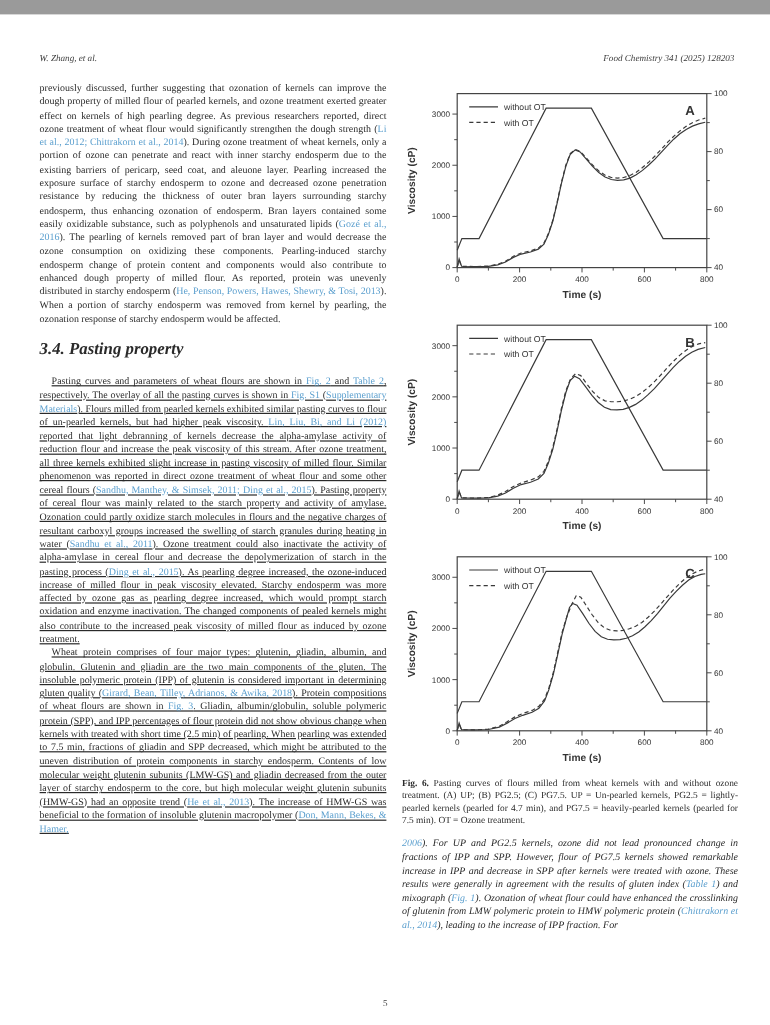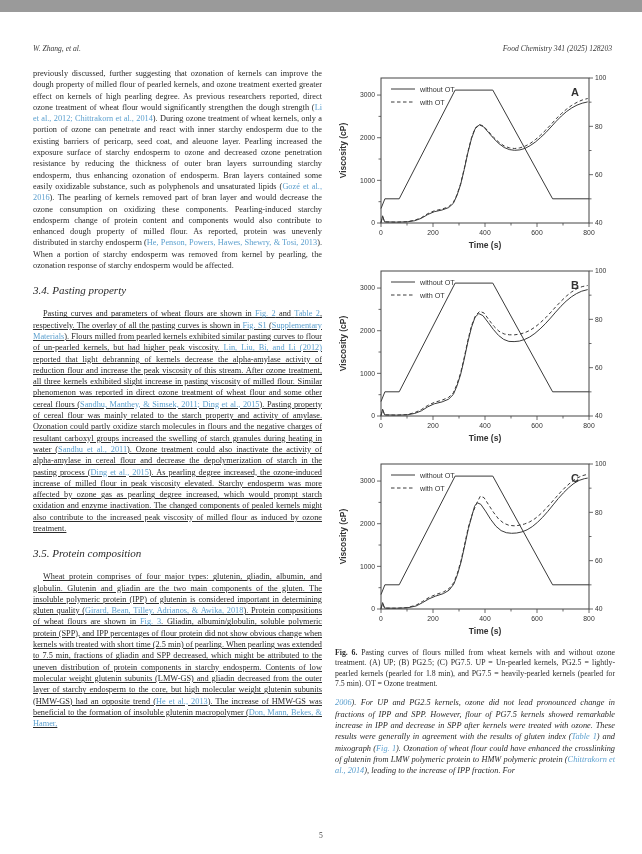--- a/index.html
+++ b/index.html
@@ -11,21 +11,21 @@
   .running-head{
     position:absolute;top:32px;left:33px;width:579px;
     display:flex;justify-content:space-between;
     font-style:italic;font-size:7.6px;color:#3a3a3a;
   }
   .cols{position:absolute;top:56px;left:33px;display:flex;gap:13px;}
   .col-left{width:289px;}
   .col-right{width:280px;}
   p.para{margin:0;text-align:justify;font-size:8.3px;line-height:11.3px;color:#2a2a2a;}
   p.indent{text-indent:10px;text-decoration:underline;}
-  h3.section{font-style:italic;font-weight:normal;font-size:11px;margin:13px 0 12px 0;color:#2a2a2a;}
+  h3.section{font-style:italic;font-weight:bold;font-size:14px;margin:13px 0 12px 0;color:#2a2a2a;}
   .seg-cite{color:#5b9fce;}
   .seg-bold{font-weight:bold;}
   .caption{margin-top:7px;font-size:7.8px;line-height:10.4px;text-align:justify;color:#2a2a2a;}
   .rc-para{margin-top:13px;font-style:italic;}
   .pageno{position:absolute;bottom:26px;left:0;width:642px;text-align:center;font-size:7.6px;color:#444;}
   svg.chart{display:block;margin:0 0 6px 0;}
   svg.chart text{font-family:"Liberation Sans",sans-serif;fill:#333;}
 </style>
 </head>
 <body>
@@ -36,21 +36,20 @@
     <span>W. Zhang, et al.</span>
     <span>Food Chemistry 341 (2025) 128203</span>
   </div>
 
   <div class="cols">
 
     <div class="col-left">
       <p class="para"><span>previously discussed, further suggesting that ozonation of kernels can improve the dough property of milled flour of pearled kernels, and ozone treatment exerted greater effect on kernels of high pearling degree. As previous researchers reported, direct ozone treatment of wheat flour would significantly strengthen the dough strength (</span><span class="seg-cite">Li et al., 2012; Chittrakorn et al., 2014</span><span>). During ozone treatment of wheat kernels, only a portion of ozone can penetrate and react with inner starchy endosperm due to the existing barriers of pericarp, seed coat, and aleuone layer. Pearling increased the exposure surface of starchy endosperm to ozone and decreased ozone penetration resistance by reducing the thickness of outer bran layers surrounding starchy endosperm, thus enhancing ozonation of endosperm. Bran layers contained some easily oxidizable substance, such as polyphenols and unsaturated lipids (</span><span class="seg-cite">Gozé et al., 2016</span><span>). The pearling of kernels removed part of bran layer and would decrease the ozone consumption on oxidizing these components. Pearling-induced starchy endosperm change of protein content and components would also contribute to enhanced dough property of milled flour. As reported, protein was unevenly distributed in starchy endosperm (</span><span class="seg-cite">He, Penson, Powers, Hawes, Shewry, &amp; Tosi, 2013</span><span>). When a portion of starchy endosperm was removed from kernel by pearling, the ozonation response of starchy endosperm would be affected.</span></p>
       <h3 class="section">3.4. Pasting property</h3>
       <p class="para indent"><span>Pasting curves and parameters of wheat flours are shown in </span><span class="seg-cite">Fig. 2</span><span> and </span><span class="seg-cite">Table 2</span><span>, respectively. The overlay of all the pasting curves is shown in </span><span class="seg-cite">Fig. S1</span><span> (</span><span class="seg-cite">Supplementary Materials</span><span>). Flours milled from pearled kernels exhibited similar pasting curves to flour of un-pearled kernels, but had higher peak viscosity. </span><span class="seg-cite">Lin, Liu, Bi, and Li (2012)</span><span> reported that light debranning of kernels decrease the alpha-amylase activity of reduction flour and increase the peak viscosity of this stream. After ozone treatment, all three kernels exhibited slight increase in pasting viscosity of milled flour. Similar phenomenon was reported in direct ozone treatment of wheat flour and some other cereal flours (</span><span class="seg-cite">Sandhu, Manthey, &amp; Simsek, 2011; Ding et al., 2015</span><span>). Pasting property of cereal flour was mainly related to the starch property and activity of amylase. Ozonation could partly oxidize starch molecules in flours and the negative charges of resultant carboxyl groups increased the swelling of starch granules during heating in water (</span><span class="seg-cite">Sandhu et al., 2011</span><span>). Ozone treatment could also inactivate the activity of alpha-amylase in cereal flour and decrease the depolymerization of starch in the pasting process (</span><span class="seg-cite">Ding et al., 2015</span><span>). As pearling degree increased, the ozone-induced increase of milled flour in peak viscosity elevated. Starchy endosperm was more affected by ozone gas as pearling degree increased, which would prompt starch oxidation and enzyme inactivation. The changed components of pealed kernels might also contribute to the increased peak viscosity of milled flour as induced by ozone treatment.</span></p>
-      <h3 class="section">3.5. Protein composition</h3>
       <p class="para indent"><span>Wheat protein comprises of four major types: glutenin, gliadin, albumin, and globulin. Glutenin and gliadin are the two main components of the gluten. The insoluble polymeric protein (IPP) of glutenin is considered important in determining gluten quality (</span><span class="seg-cite">Girard, Bean, Tilley, Adrianos, &amp; Awika, 2018</span><span>). Protein compositions of wheat flours are shown in </span><span class="seg-cite">Fig. 3</span><span>. Gliadin, albumin/globulin, soluble polymeric protein (SPP), and IPP percentages of flour protein did not show obvious change when kernels with treated with short time (2.5 min) of pearling. When pearling was extended to 7.5 min, fractions of gliadin and SPP decreased, which might be attributed to the uneven distribution of protein components in starchy endosperm. Contents of low molecular weight glutenin subunits (LMW-GS) and gliadin decreased from the outer layer of starchy endosperm to the core, but high molecular weight glutenin subunits (HMW-GS) had an opposite trend (</span><span class="seg-cite">He et al., 2013</span><span>). The increase of HMW-GS was beneficial to the formation of insoluble glutenin macropolymer (</span><span class="seg-cite">Don, Mann, Bekes, &amp; Hamer,</span></p>
     </div>
 
     <div class="col-right">
       <svg class="chart" width="280" height="187" viewBox="0 0 280 187">
           <rect x="46" y="10" width="208" height="145" fill="none" stroke="#444" stroke-width="1"></rect>
           <line x1="46" y1="155" x2="46" y2="159" stroke="#444" stroke-width="0.8"></line>
           <text x="46" y="167" text-anchor="middle" font-size="6.8">0</text>
           <line x1="72" y1="155" x2="72" y2="157.5" stroke="#444" stroke-width="0.8"></line>
           <line x1="98" y1="155" x2="98" y2="159" stroke="#444" stroke-width="0.8"></line>
@@ -188,21 +187,21 @@
           <polyline points="46.0,154.6 47.6,149.5 49.6,154.1 61.6,154.2 72.0,153.6 81.1,151.2 87.6,147.4 94.1,143.4 100.6,140.6 108.4,138.0 114.1,134.6 118.8,128.6 122.4,119.3 126.1,106.3 129.7,90.1 133.4,73.0 137.5,59.4 141.7,49.2 145.3,42.2 149.0,43.6 153.1,50.0 158.3,58.1 163.5,64.9 168.7,69.2 173.9,71.3 179.1,71.8 184.3,71.3 189.5,70.0 194.7,67.9 199.9,64.7 205.1,60.4 210.3,55.3 215.5,49.6 220.7,43.6 225.9,37.8 231.1,32.5 236.3,28.0 241.5,24.4 246.7,21.9 252.7,20.2" fill="none" stroke="#3a3a3a" stroke-width="1" stroke-dasharray="3.5,2.5"></polyline>
           <polyline points="46.0,140.5 49.9,130.8 64.2,130.8 120.1,22.1 157.8,22.1 217.6,130.8 254.0,130.8" fill="none" stroke="#3a3a3a" stroke-width="1"></polyline>
           <line x1="56" y1="21" x2="80" y2="21" stroke="#3a3a3a" stroke-width="1"></line>
           <text x="85" y="23.6" font-size="7.2">without OT</text>
           <line x1="56" y1="34" x2="80" y2="34" stroke="#3a3a3a" stroke-width="1" stroke-dasharray="3.5,2.5"></line>
           <text x="85" y="36.6" font-size="7.2">with OT</text>
           <text x="240" y="28" text-anchor="middle" font-size="11" font-weight="bold">C</text>
           <text x="11" y="82.5" text-anchor="middle" font-size="8.5" font-weight="bold" transform="rotate(-90 11 82.5)">Viscosity (cP)</text>
           <text x="150" y="180" text-anchor="middle" font-size="8.5" font-weight="bold">Time (s)</text>
         </svg>
-      <p class="caption"><span class="seg-bold">Fig. 6.</span><span> Pasting curves of flours milled from wheat kernels with and without ozone treatment. (A) UP; (B) PG2.5; (C) PG7.5. UP = Un-pearled kernels, PG2.5 = lightly-pearled kernels (pearled for 1.8 min), and PG7.5 = heavily-pearled kernels (pearled for 7.5 min). OT = Ozone treatment.</span></p>
+      <p class="caption"><span class="seg-bold">Fig. 6.</span><span> Pasting curves of flours milled from wheat kernels with and without ozone treatment. (A) UP; (B) PG2.5; (C) PG7.5. UP = Un-pearled kernels, PG2.5 = lightly-pearled kernels (pearled for 4.7 min), and PG7.5 = heavily-pearled kernels (pearled for 7.5 min). OT = Ozone treatment.</span></p>
       <p class="para rc-para"><span class="seg-cite">2006</span><span>). For UP and PG2.5 kernels, ozone did not lead pronounced change in fractions of IPP and SPP. However, flour of PG7.5 kernels showed remarkable increase in IPP and decrease in SPP after kernels were treated with ozone. These results were generally in agreement with the results of gluten index (</span><span class="seg-cite">Table 1</span><span>) and mixograph (</span><span class="seg-cite">Fig. 1</span><span>). Ozonation of wheat flour could have enhanced the crosslinking of glutenin from LMW polymeric protein to HMW polymeric protein (</span><span class="seg-cite">Chittrakorn et al., 2014</span><span>), leading to the increase of IPP fraction. For</span></p>
     </div>
 
   </div>
 
   <div class="pageno">5</div>
 
 </div>
 
 </body></html>

